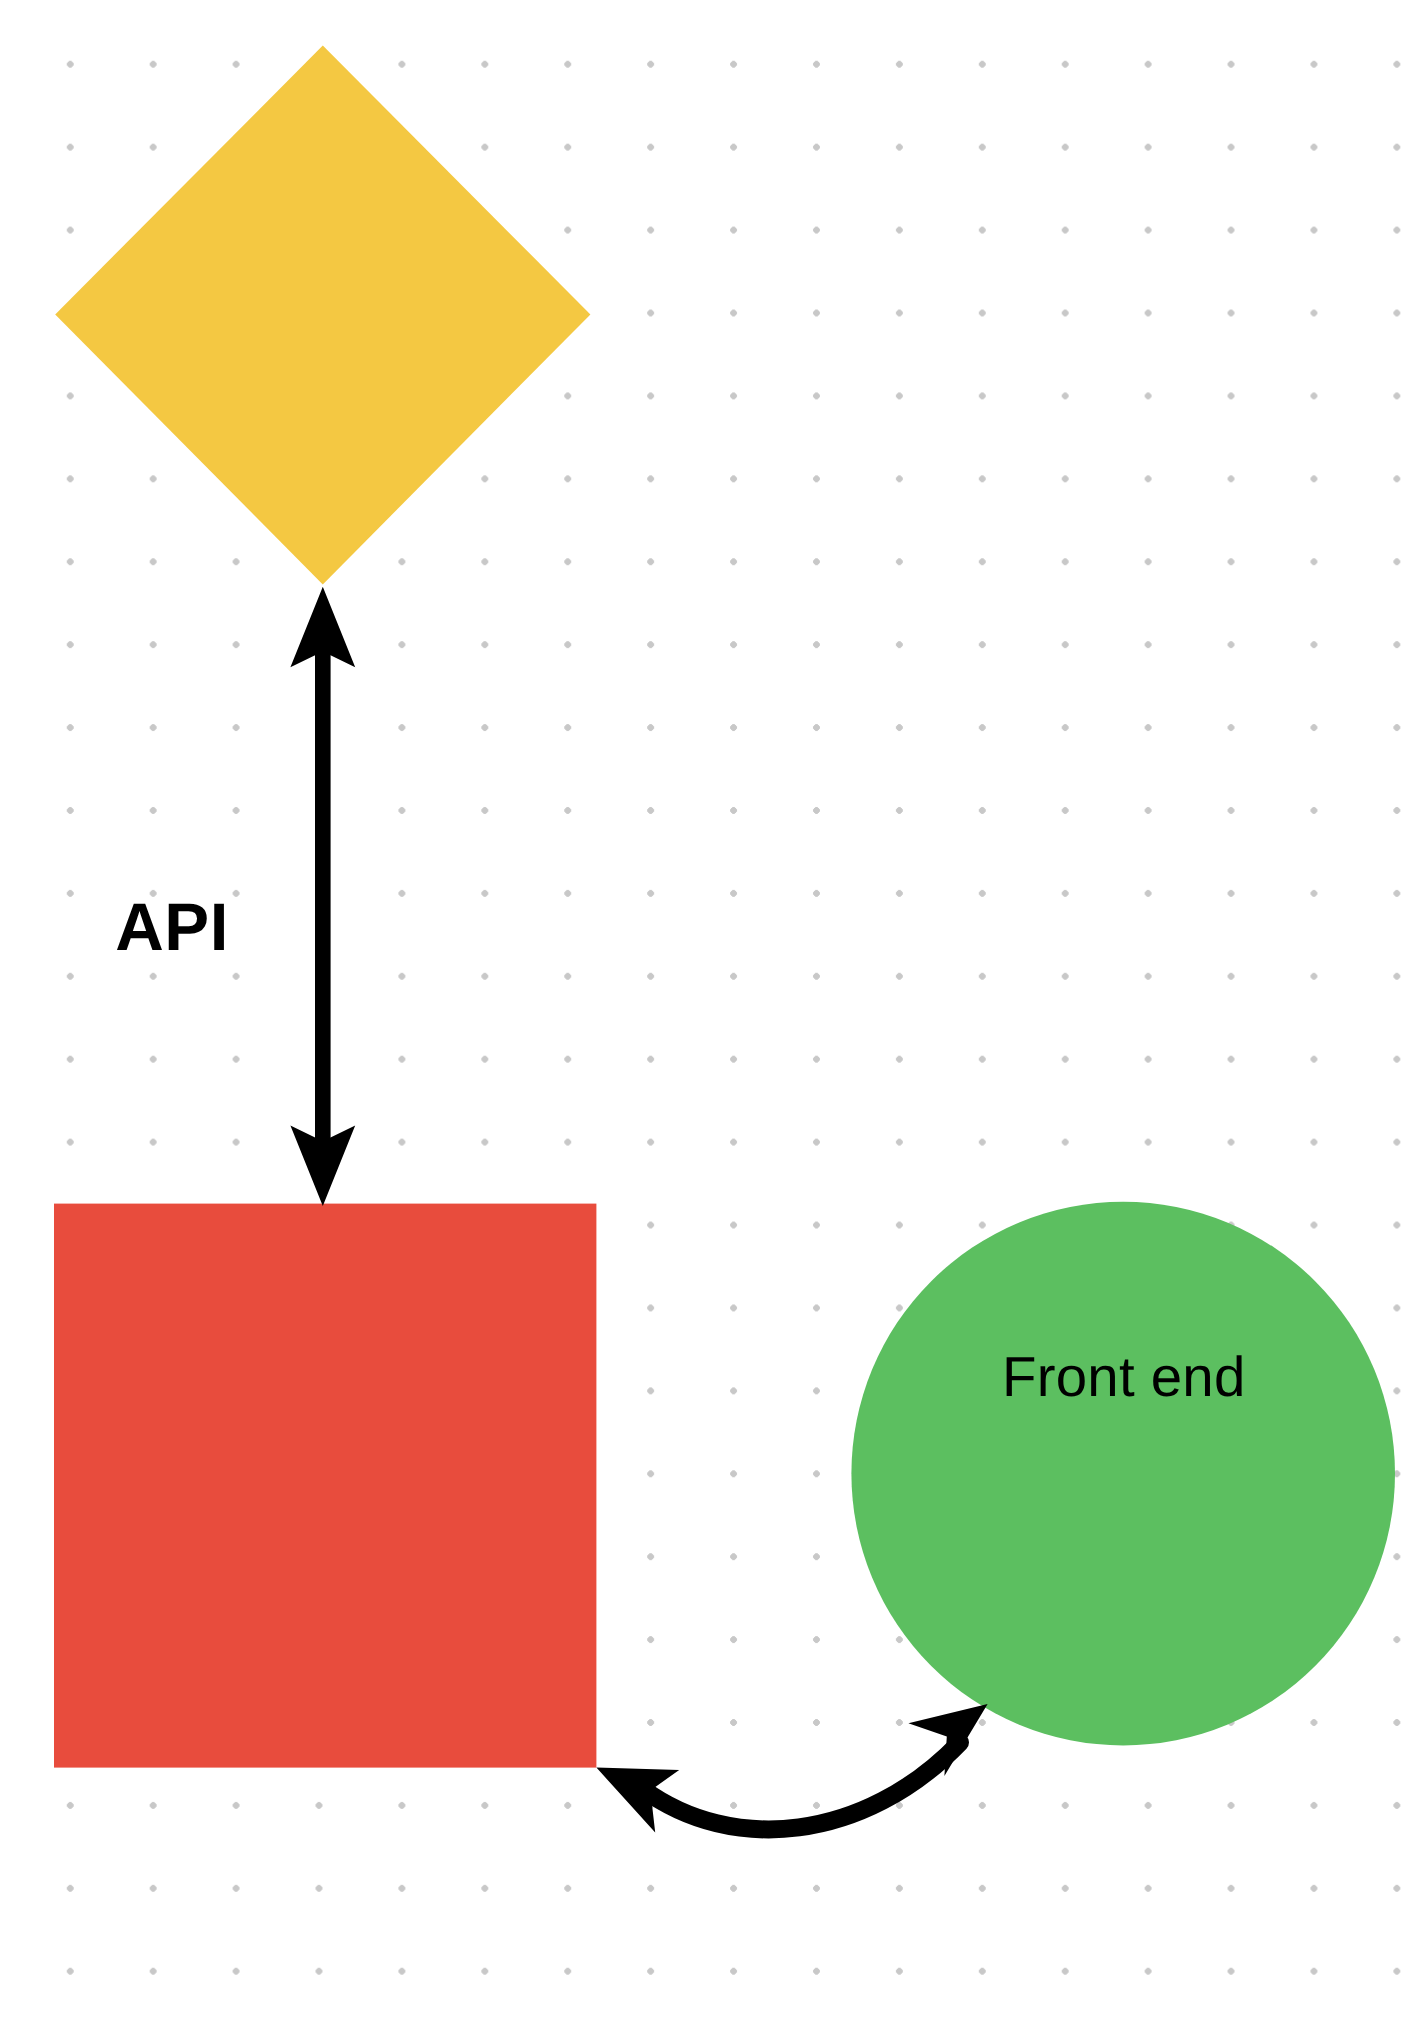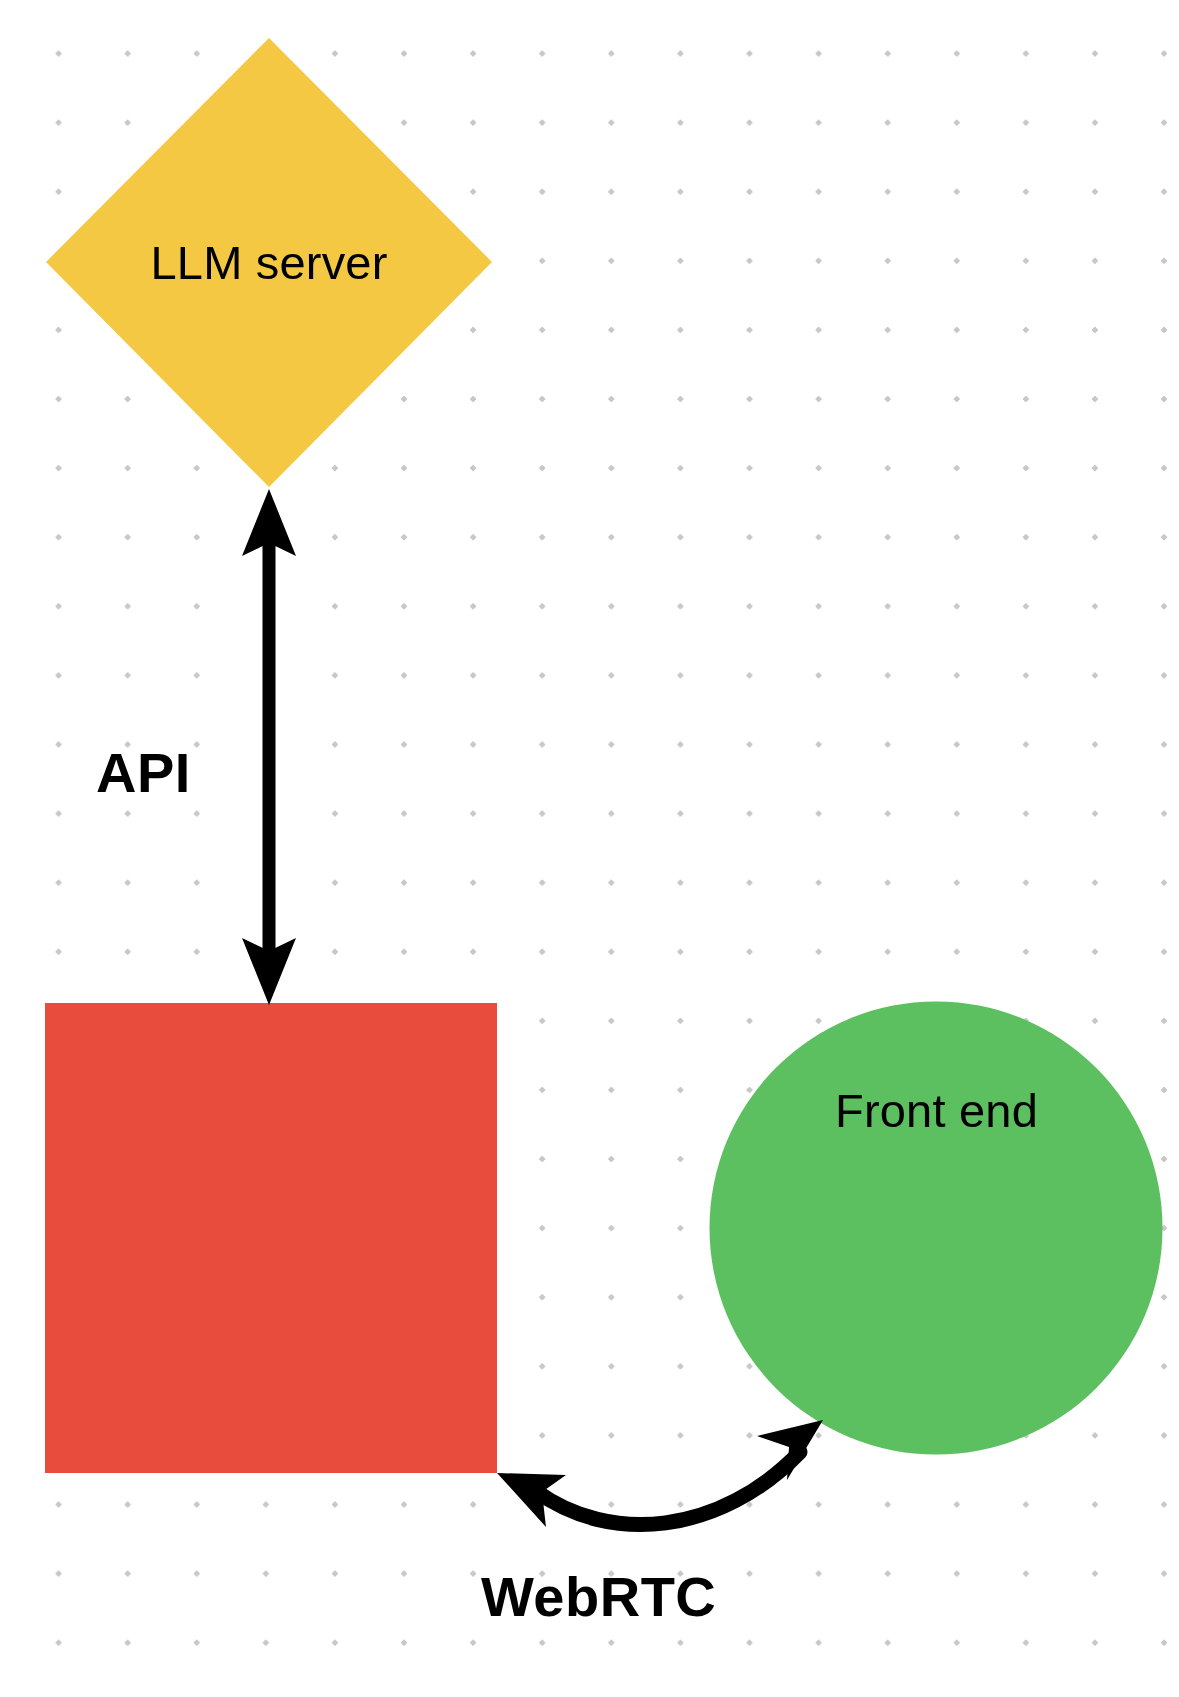--- a/index.html
+++ b/index.html
@@ -60,21 +60,21 @@
     height: 100px;
   }
   #label-backend {
     left: 45px;
     top: 1088px;
     width: 452px;
     height: 100px;
   }
   #label-frontend {
     left: 710px;
-    top: 1060px;
+    top: 1096px;
     width: 453px;
     height: 100px;
   }
 </style>
 </head>
 <body>
 
 <div id="canvas">
 
   <svg class="svg-layer" viewBox="0 0 1179 1697">
@@ -92,22 +92,20 @@
     </g>
 
     <g>
       <path d="M 536 1491 C 610 1545, 720 1535, 800 1452" fill="none" stroke="#000000" stroke-width="15" stroke-linecap="round"></path>
       <polygon points="497,1473 566,1475 542,1492 546,1527" fill="#000000"></polygon>
       <polygon points="823,1420 787,1480 789,1447 757,1436" fill="#000000"></polygon>
     </g>
 
   </svg>
 
-  <div class="node-label" id="label-llm">LLM server</div>
 
 
   <div class="node-label" id="label-frontend">Front end</div>
 
   <div class="edge-label" id="label-api">API</div>
 
-  <div class="edge-label" id="label-webrtc">WebRTC</div>
 
 </div>
 
 </body></html>

